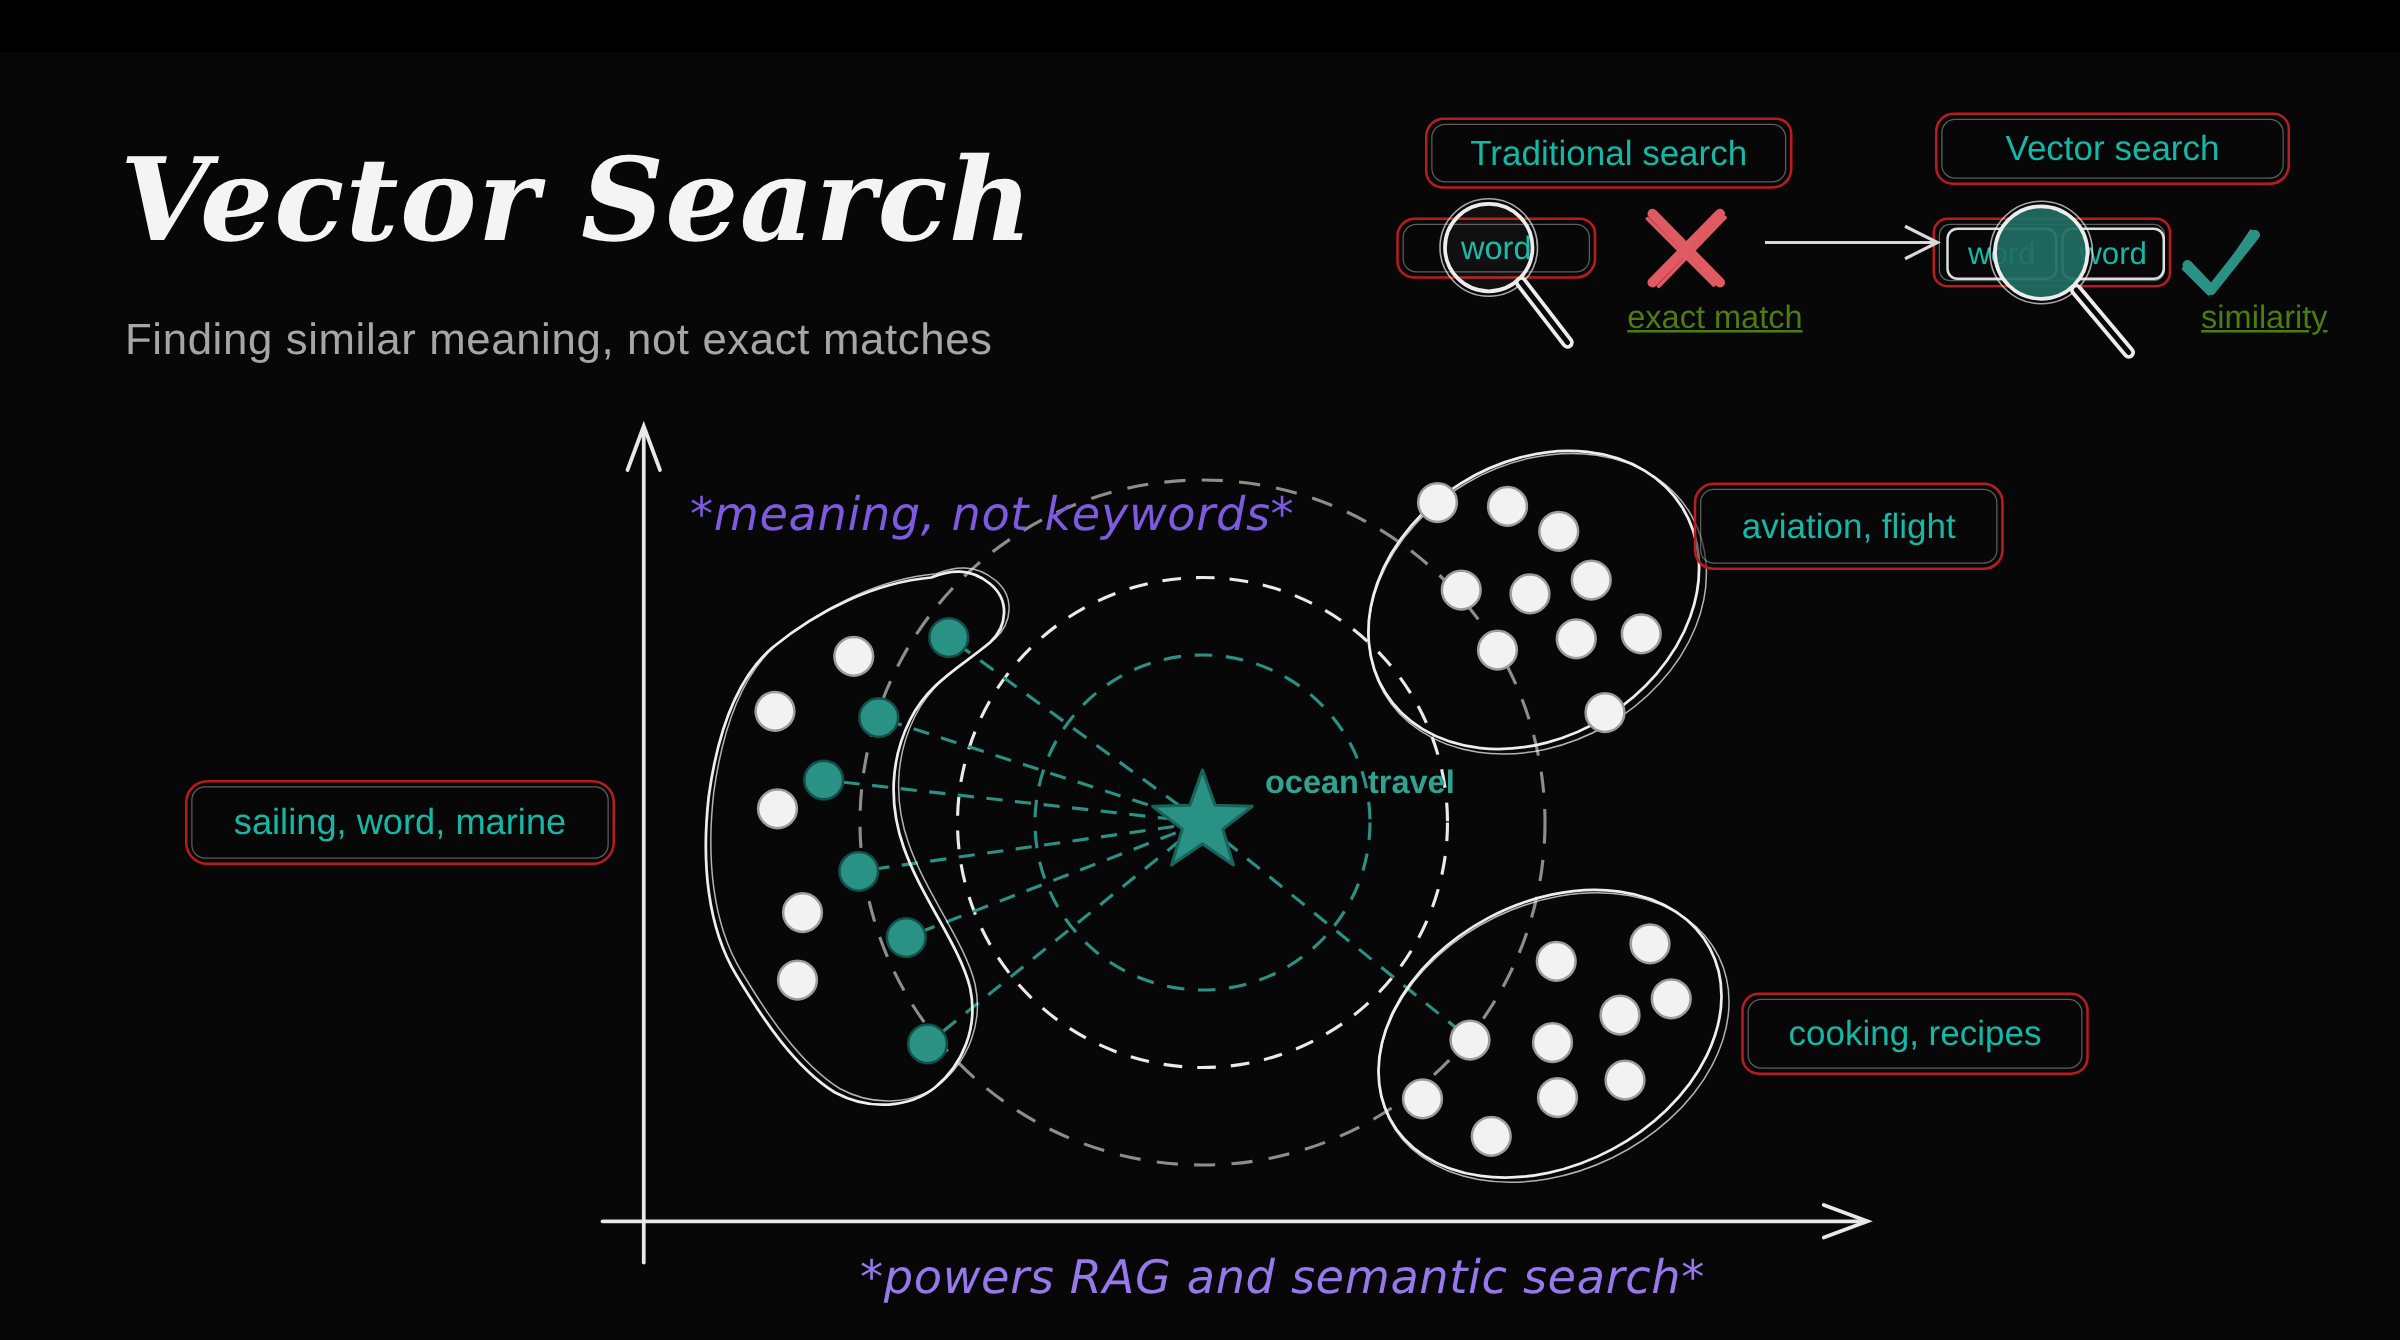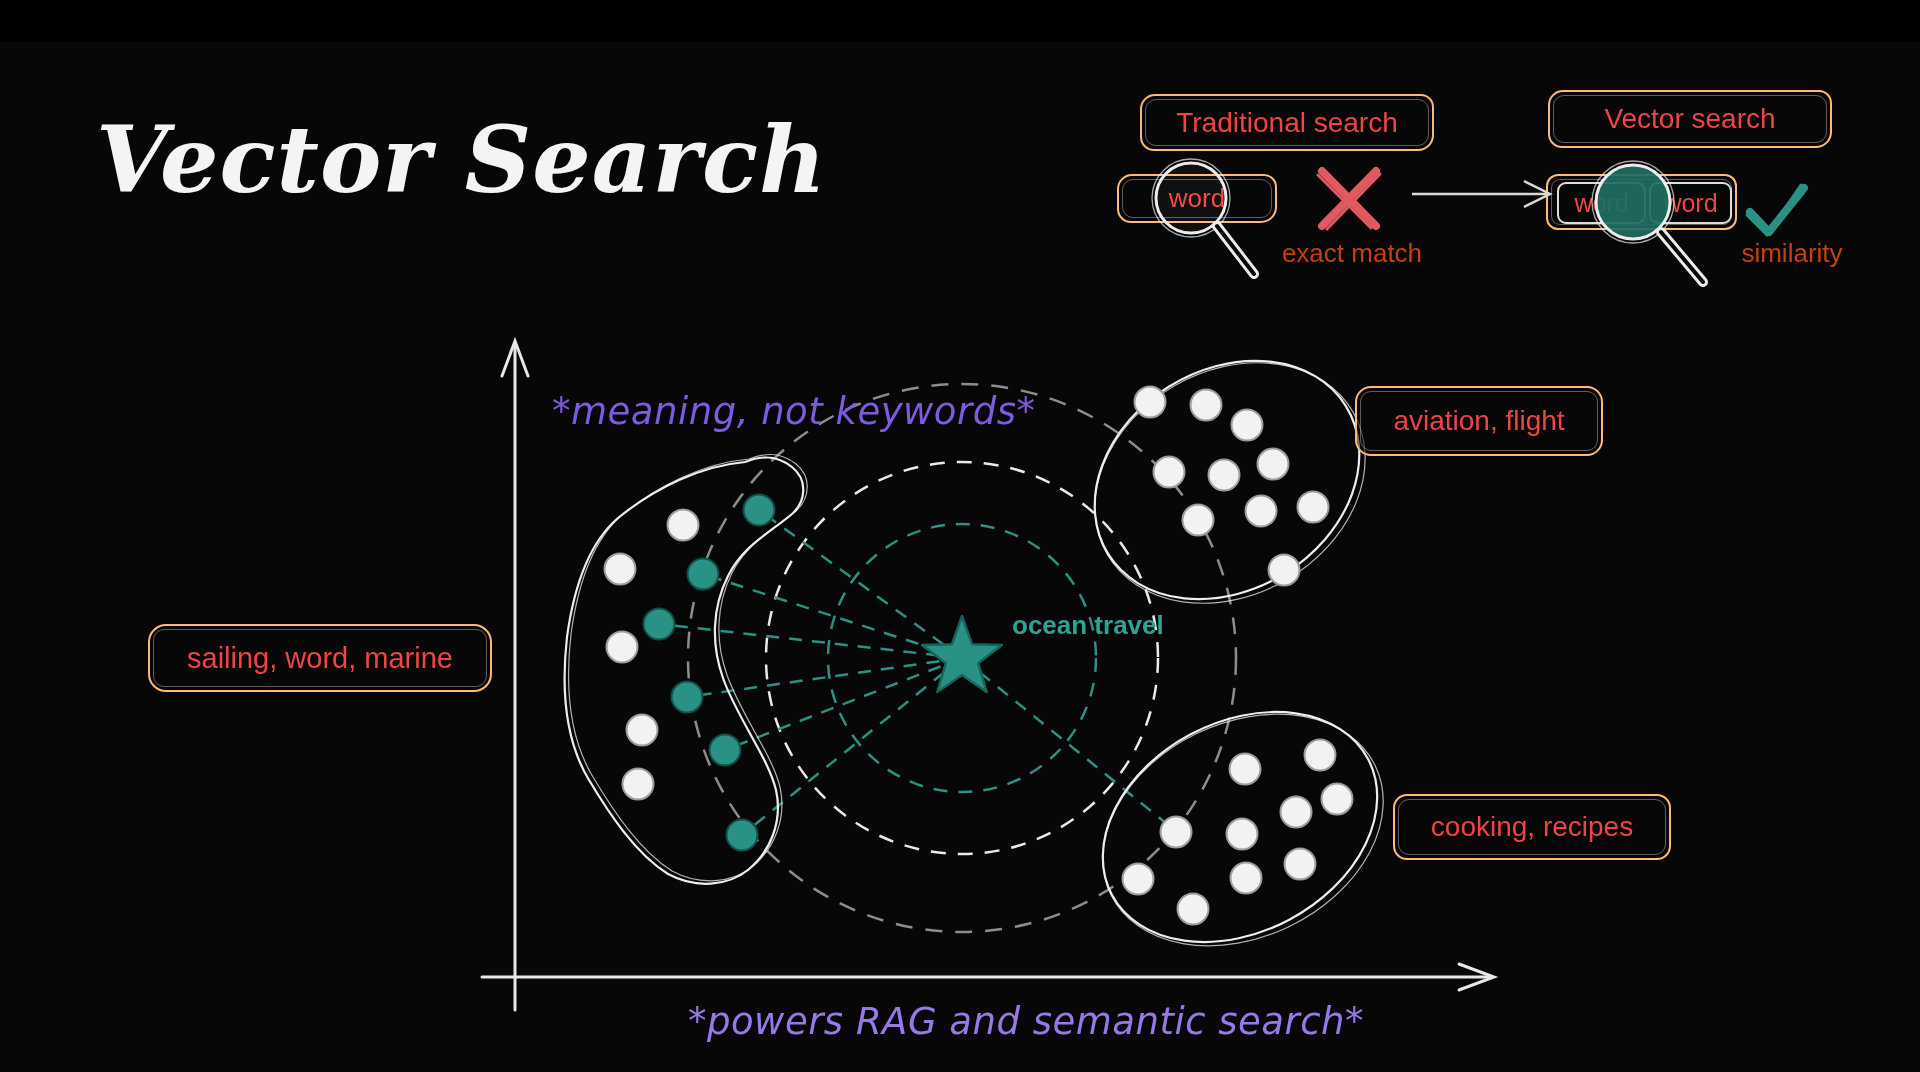--- a/index.html
+++ b/index.html
@@ -9,36 +9,36 @@
   #diagram-svg{z-index:1;}
   .overlay{position:absolute;z-index:2;}
   #icons-svg{z-index:3;}
 
   
   .title{left:96px;top:66px;font-family:"DejaVu Serif",serif;font-style:italic;font-weight:700;
          font-size:92px;line-height:1.15;color:#f4f4f4;letter-spacing:1px;}
   .subtitle{left:100px;top:210px;font-size:35px;color:#a6a6a6;letter-spacing:.5px;}
 
   
-  .box{display:flex;align-items:center;justify-content:center;border:2px solid #fdba74;
-       border-radius:15px 13px 16px 14px;background:rgba(8,8,8,.55);color:#ef4444;}
+  .box{display:flex;align-items:center;justify-content:center;border:2px solid #b91c1c;
+       border-radius:15px 13px 16px 14px;background:rgba(8,8,8,.55);color:#14b8a6;}
   .box::after{content:"";position:absolute;inset:3px;border:1px solid rgba(255,255,255,.35);
        border-radius:11px;pointer-events:none;}
 
   .trad-title{left:1140px;top:52px;width:290px;height:53px;font-size:28px;}
   .trad-word{left:1117px;top:132px;width:156px;height:45px;font-size:26px;}
   .vec-title{left:1548px;top:48px;width:280px;height:54px;font-size:28px;}
   .vec-words{left:1546px;top:132px;width:187px;height:52px;border-radius:12px;}
   .vec-words::after{border-radius:9px;}
   .inner-word{position:absolute;top:6px;height:38px;border:2px solid #dcdcdc;border-radius:9px;
        display:flex;align-items:center;justify-content:center;font-size:25px;background:transparent;}
   .inner-word.a{left:9px;width:85px;}
   .inner-word.b{left:101px;width:79px;}
 
-  .verdict{font-size:26px;color:#c2410c;text-align:center;}
+  .verdict{font-size:26px;color:#4d7c0f;text-align:right;text-decoration:underline;}
   .exact-match{left:1262px;top:196px;width:180px;}
   .similarity{left:1722px;top:196px;width:140px;}
 
   
   .note{font-family:"DejaVu Sans",sans-serif;font-style:italic;font-weight:500;letter-spacing:.5px;}
   .note-top{left:552px;top:348px;font-size:37px;color:var(--purple-top,#7d5ae0);}
   .note-bottom{left:688px;top:958px;font-size:37px;color:var(--purple-bottom,#9778ea);}
 
   
   .query-label{left:1012px;top:568px;font-size:26px;font-weight:700;color:var(--teal-bright,#2fa391);}
@@ -141,20 +141,21 @@
         <circle cx="1138" cy="837" r="15.5" class="dot"></circle>
         <circle cx="1193" cy="867" r="15.5" class="dot"></circle>
       </g>
 
     <g>
       <path transform="translate(962,616)" d="M0,-42 L10,-13.8 L39.9,-13 L16.2,5.3 L24.7,34 L0,17 L-24.7,34 L-16.2,5.3 L-39.9,-13 L-10,-13.8 Z" fill="var(--teal,#2a9285)" stroke="#17655a" stroke-width="2.5" stroke-linejoin="round"></path>
     </g>
   </svg>
 
   <div class="overlay title">Vector Search</div>
+  <div class="overlay subtitle">Finding similar meaning, not exact matches</div>
 
   <div class="overlay box trad-title">
     <span>Traditional search</span>
   </div>
   <div class="overlay box trad-word">
     <span>word</span>
   </div>
   <div class="overlay verdict exact-match">exact match</div>
 
   <div class="overlay box vec-title">

